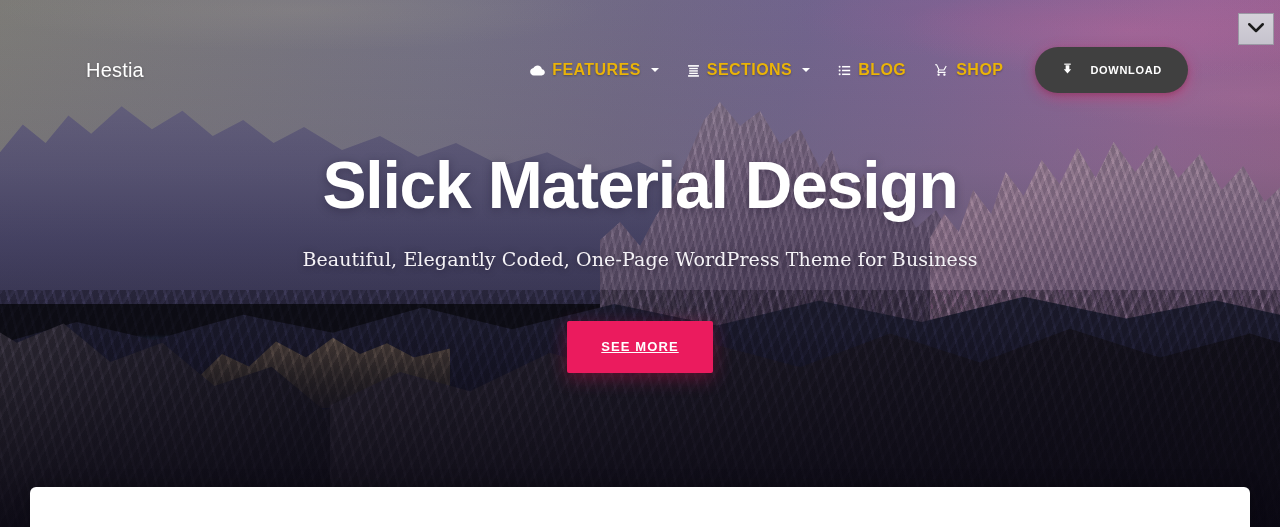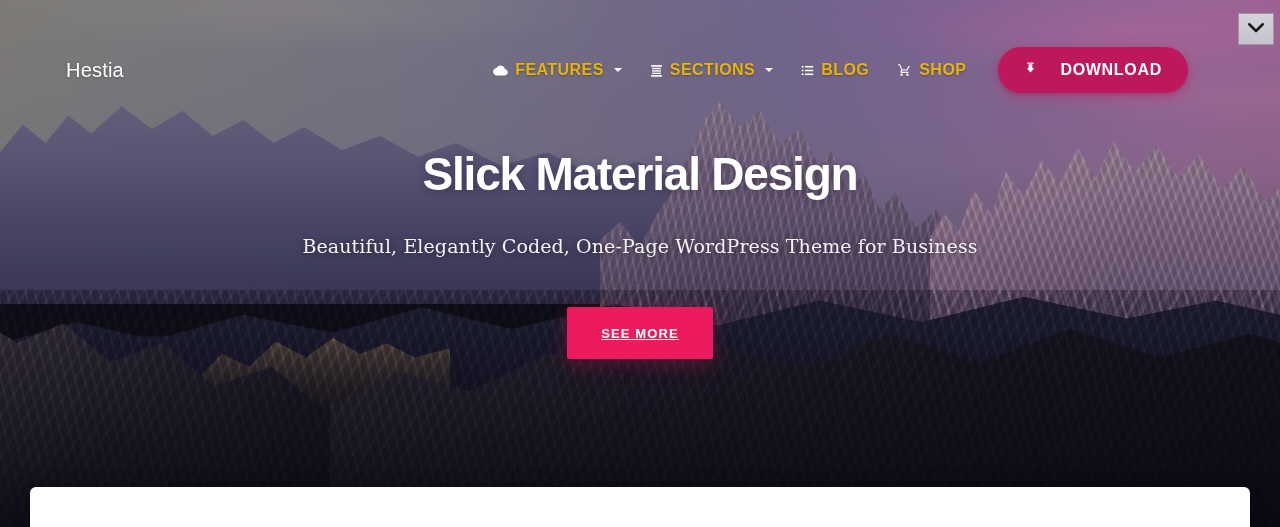--- a/index.html
+++ b/index.html
@@ -181,21 +181,21 @@
     position:absolute; left:0; top:0; width:1280px; height:527px;
     background:linear-gradient(to bottom, rgba(20,16,34,0.12) 0%, rgba(18,14,30,0.05) 32%, rgba(12,10,22,0.18) 100%);
   }
 
   
   #navbar {
     position:absolute; left:0; top:44px; width:1280px; height:52px;
     display:flex; align-items:center; z-index:40;
   }
   .brand {
-    margin-left:66px;
+    margin-left:86px;
     color:#fff; font-size:20px; font-weight:400; letter-spacing:.2px;
     text-shadow:0 1px 3px rgba(0,0,0,.28);
     white-space:nowrap; cursor:pointer;
   }
   .nav-right {
     margin-left:auto; margin-right:92px;
     display:flex; align-items:center; gap:0px;
   }
   .nav-item {
     display:flex; align-items:center; gap:7px;
@@ -207,42 +207,42 @@
   }
   .nav-item svg { display:block; }
   .caret {
     width:0; height:0; margin-left:3px;
     border-left:4px solid transparent;
     border-right:4px solid transparent;
     border-top:4px solid #fff;
   }
   .btn-download {
     margin-left:18px;
-    display:flex; align-items:center; gap:23px;
+    display:flex; align-items:center; gap:16px;
     height:46px; padding:0 26px;
-    background:#be185d; border-radius:23px;
-    color:#fff; font-size:16px; font-weight:700;
+    background:#404040; border-radius:23px;
+    color:#fff; font-size:11px; font-weight:700;
     letter-spacing:.7px; text-transform:uppercase;
     white-space:nowrap; cursor:pointer; border:none;
     box-shadow:0 4px 14px rgba(235,27,94,.38), 0 2px 5px rgba(0,0,0,.18);
     font-family:"Liberation Sans", sans-serif;
   }
 
   
   #hero-copy {
     position:absolute; left:0; top:150px; width:1280px;
     display:flex; flex-direction:column; align-items:center; z-index:30;
   }
   .hero-title {
-    color:#fff; font-size:46px; font-weight:700; line-height:1.08;
+    color:#fff; font-size:66px; font-weight:700; line-height:1.08;
     letter-spacing:-1.2px; text-align:center;
     text-shadow:0 2px 10px rgba(20,14,36,.35);
   }
   .hero-sub {
-    margin-top:33px;
+    margin-top:25px;
     color:#f4f2f6; font-size:19px; font-weight:400; line-height:1.4;
     text-align:center; letter-spacing:.1px;
     font-family:"DejaVu Serif", serif;
     text-shadow:0 1px 6px rgba(18,12,30,.5);
   }
   .btn-see-more {
     margin-top:48px;
     height:52px; padding:0 34px;
     background:#eb1b5e; border:none; border-radius:2px;
     color:#fff; font-size:13px; font-weight:700;

